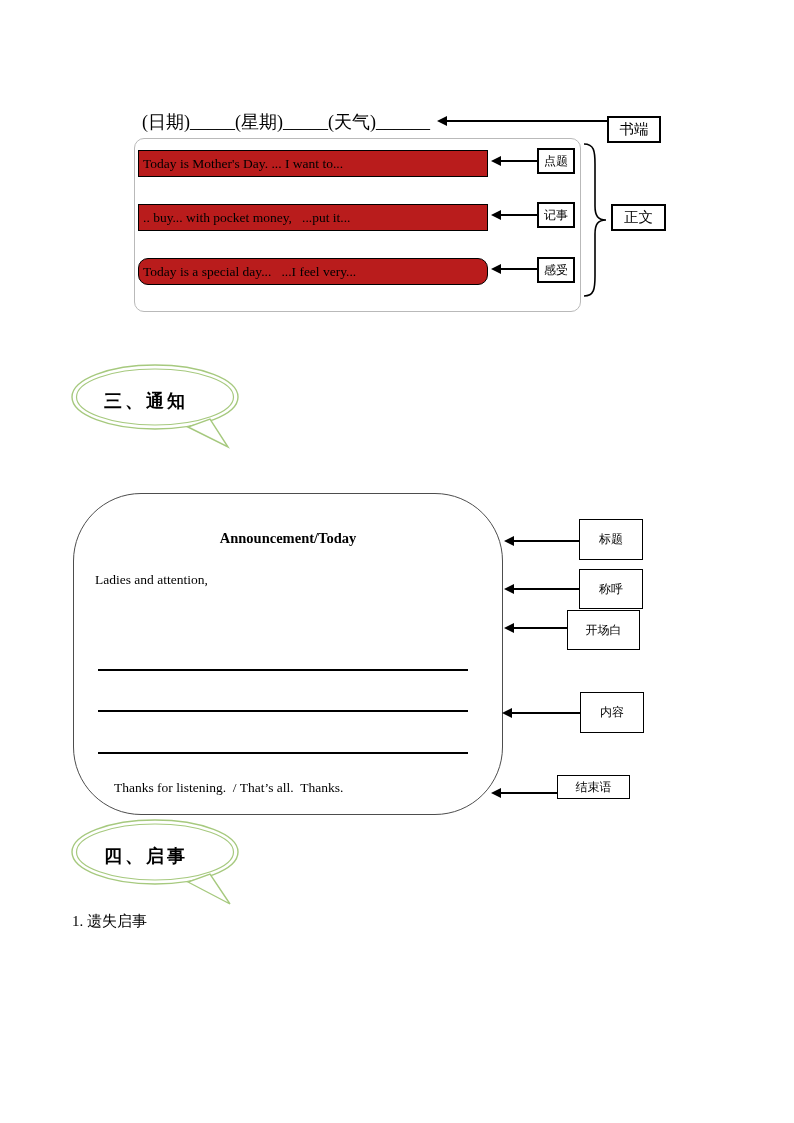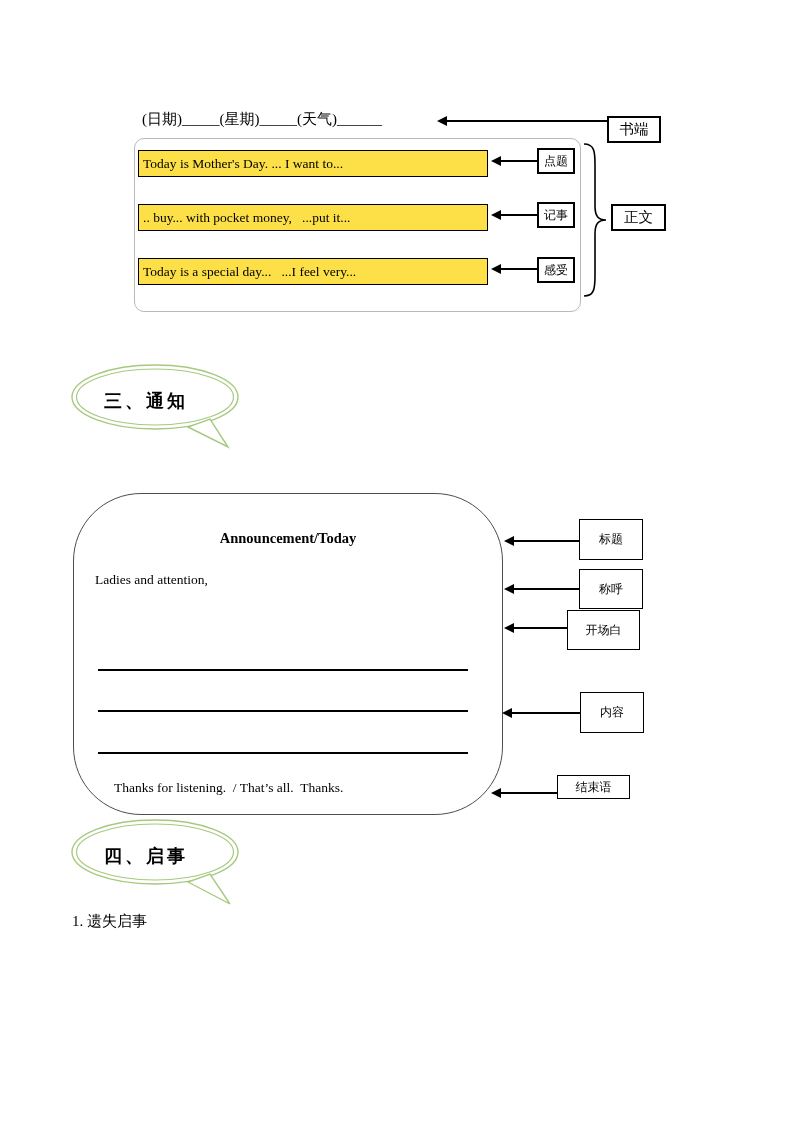--- a/index.html
+++ b/index.html
@@ -6,21 +6,21 @@
   .page{position:relative;width:794px;height:1123px;background:#ffffff;overflow:hidden;
         font-family:"Liberation Serif","DejaVu Serif",serif;color:#000;}
   .abs{position:absolute;}
   .cn{font-family:"Liberation Serif","DejaVu Serif",serif;font-size:12px;color:#000;white-space:pre;}
   .en{font-family:"Liberation Serif","DejaVu Serif",serif;font-size:13.5px;color:#000;white-space:pre;}
   
   .lbox{position:absolute;border:2px solid #000;background:#fff;display:flex;
         align-items:center;justify-content:center;box-sizing:border-box;}
   .lbox.thin{border-width:1.5px;}
   
-  .tbox{position:absolute;border:1px solid #000;background:#fde047;display:flex;
+  .tbox{position:absolute;border:1px solid #000;background:#b91c1c;display:flex;
         align-items:center;box-sizing:border-box;padding-left:4px;}
   
   .round-container{position:absolute;border:1.3px solid #b9b9b9;border-radius:10px;
         background:#fff;box-sizing:border-box;}
   
   .bigbox{position:absolute;border:1.6px solid #4d4d4d;border-radius:68px;
         background:#fff;box-sizing:border-box;}
   
   .arrow{position:absolute;height:2px;background:#000;}
   .arrow::before{content:"";position:absolute;left:-9px;top:-4px;width:0;height:0;
@@ -30,21 +30,21 @@
         font-weight:bold;font-size:18px;letter-spacing:3px;color:#000;}
   .notice-title{position:absolute;font-weight:bold;font-size:14.5px;text-align:center;
         font-family:"Liberation Serif","DejaVu Serif",serif;}
   svg{display:block;}
 </style>
 </head>
 <body>
 
 <div class="page">
 
-  <div class="abs cn" style="left:142px;top:110px;font-size:15px;">(日期)_____(星期)_____(天气)______</div>
+  <div class="abs cn" style="left:142px;top:110px;font-size:18px;">(日期)_____(星期)_____(天气)______</div>
 
   <div class="arrow" style="left:446px;top:120px;width:161px;"></div>
 
   <div class="lbox cn" style="left:607px;top:116px;width:54px;height:27px;font-size:14.5px;">
     <span>书端</span>
   </div>
 
   <div class="round-container" style="left:134px;top:138px;width:447px;height:174px;"></div>
 
   <div class="tbox" style="left:138px;top:150px;width:350px;height:27px;">
@@ -56,21 +56,21 @@
   </div>
 
   <div class="tbox" style="left:138px;top:204px;width:350px;height:27px;">
     <span class="en">.. buy... with pocket money,   ...put it...</span>
   </div>
   <div class="arrow" style="left:500px;top:214px;width:37px;"></div>
   <div class="lbox cn" style="left:537px;top:202px;width:38px;height:26px;">
     <span>记事</span>
   </div>
 
-  <div class="tbox" style="left:138px;top:258px;width:350px;height:27px;">
+  <div class="tbox" style="left:138px;top:258px;width:350px;height:27px;border-radius:10px;">
     <span class="en">Today is a special day...   ...I feel very...</span>
   </div>
   <div class="arrow" style="left:500px;top:268px;width:37px;"></div>
   <div class="lbox cn" style="left:537px;top:257px;width:38px;height:26px;">
     <span>感受</span>
   </div>
 
   <svg class="abs" style="left:582px;top:142px;" width="26" height="156" viewBox="0 0 26 156">
     <path d="M 2,2 C 12,2 13,9 13,22 L 13,64 C 13,74 16,78 24,78 C 16,78 13,82 13,92 L 13,134 C 13,147 12,154 2,154" fill="none" stroke="#000" stroke-width="1.6"></path>
   </svg>

